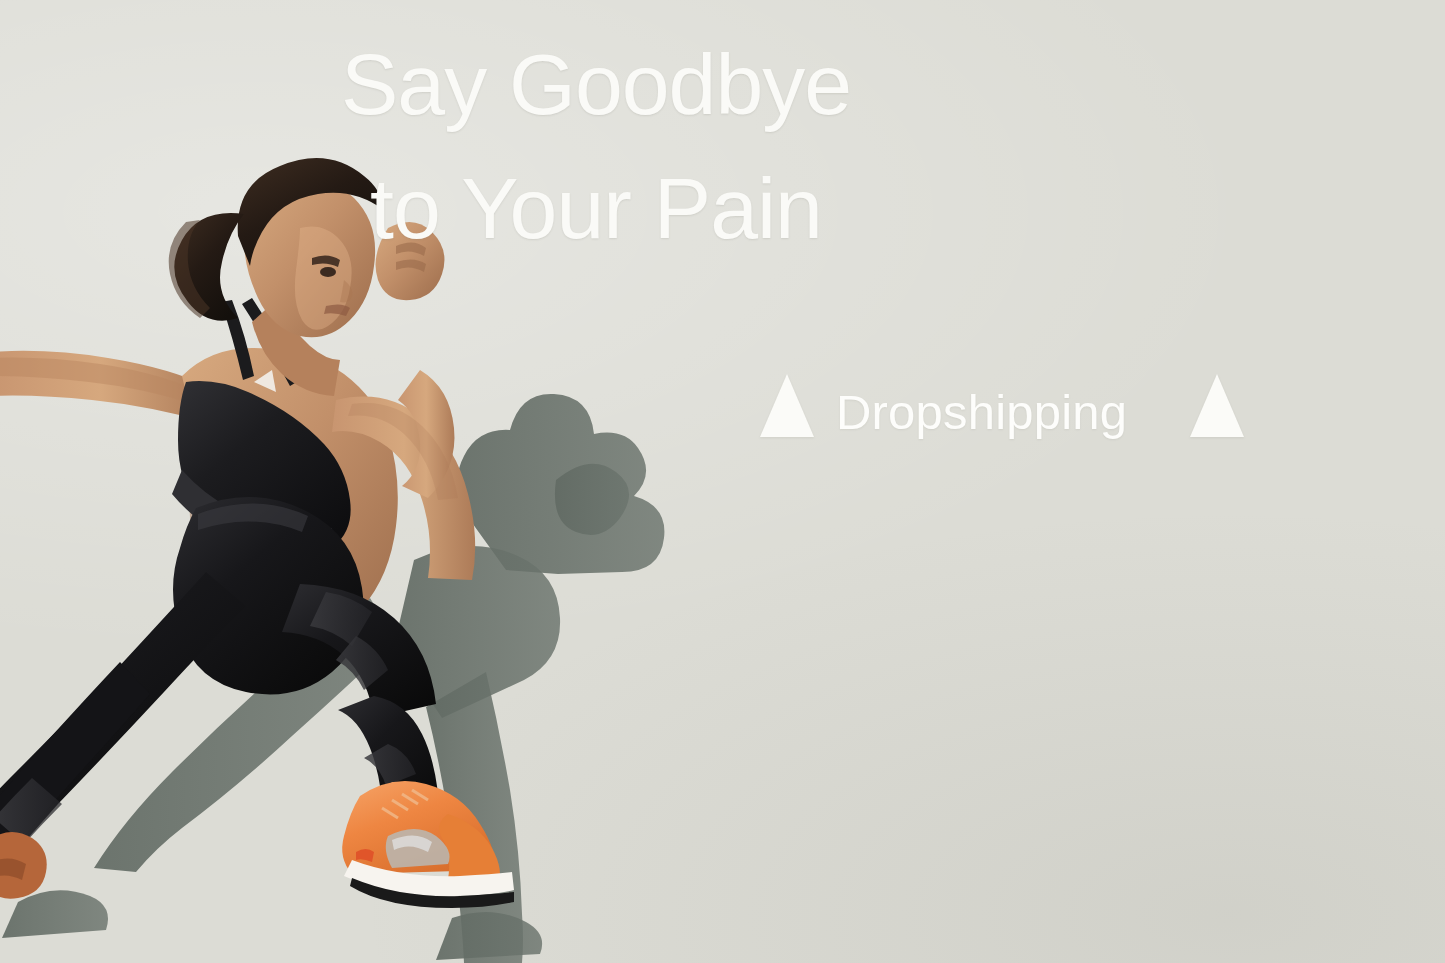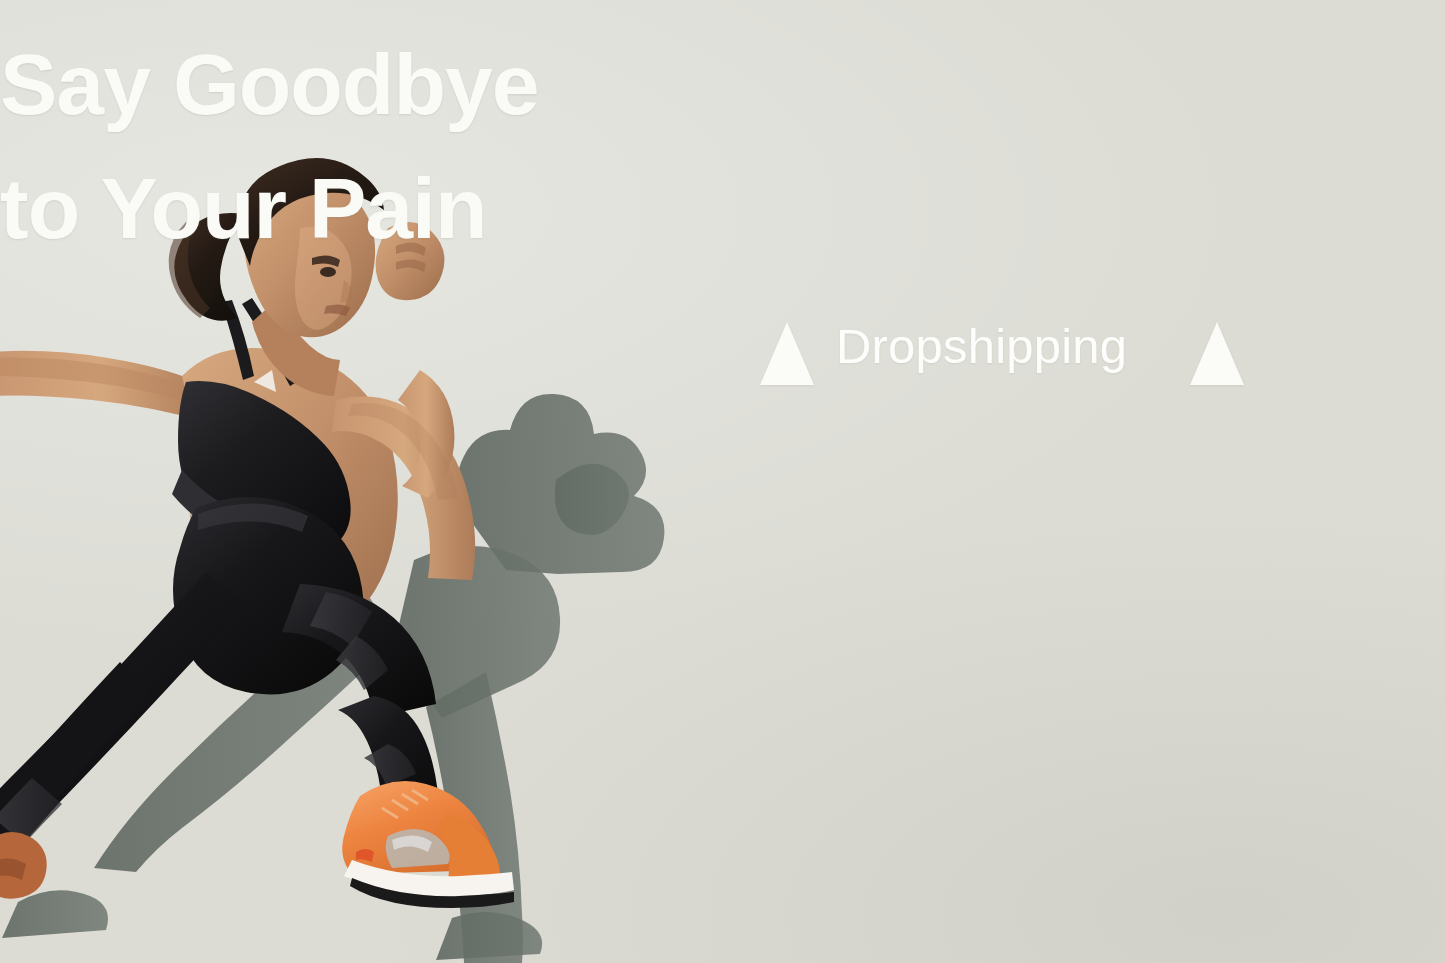--- a/index.html
+++ b/index.html
@@ -21,43 +21,43 @@
     background:
       radial-gradient(120% 80% at 18% 22%, rgba(255,255,255,.30) 0%, rgba(255,255,255,0) 58%),
       radial-gradient(100% 70% at 85% 95%, rgba(150,150,140,.16) 0%, rgba(150,150,140,0) 60%);
     pointer-events:none;
   }
 
   
   #headline {
     position:absolute;
     left:0; top:22px; width:1192px;
-    text-align:left;
+    text-align:center;
     color:#fafaf7;
     font-size:86px;
-    font-weight:bold;
+    font-weight:normal;
     line-height:124px;
     letter-spacing:-1px;
     white-space:pre-line;
     text-shadow:0 1px 2px rgba(120,120,110,.18);
   }
 
   
   #features {
     position:absolute;
     left:760px; top:322px;
     width:700px;
     display:grid;
     grid-template-columns:430px 270px;
     grid-auto-rows:115px;
     grid-auto-flow:column;
   }
   .feature {
     display:flex;
-    align-items:flex-start;
+    align-items:flex-end;
     gap:22px;
     height:115px;
   }
   .tri {
     flex:0 0 auto;
     width:0; height:0;
     border-left:27px solid transparent;
     border-right:27px solid transparent;
     border-bottom:63px solid #fbfbf8;
     filter:drop-shadow(0 1px 1px rgba(120,120,110,.15));

